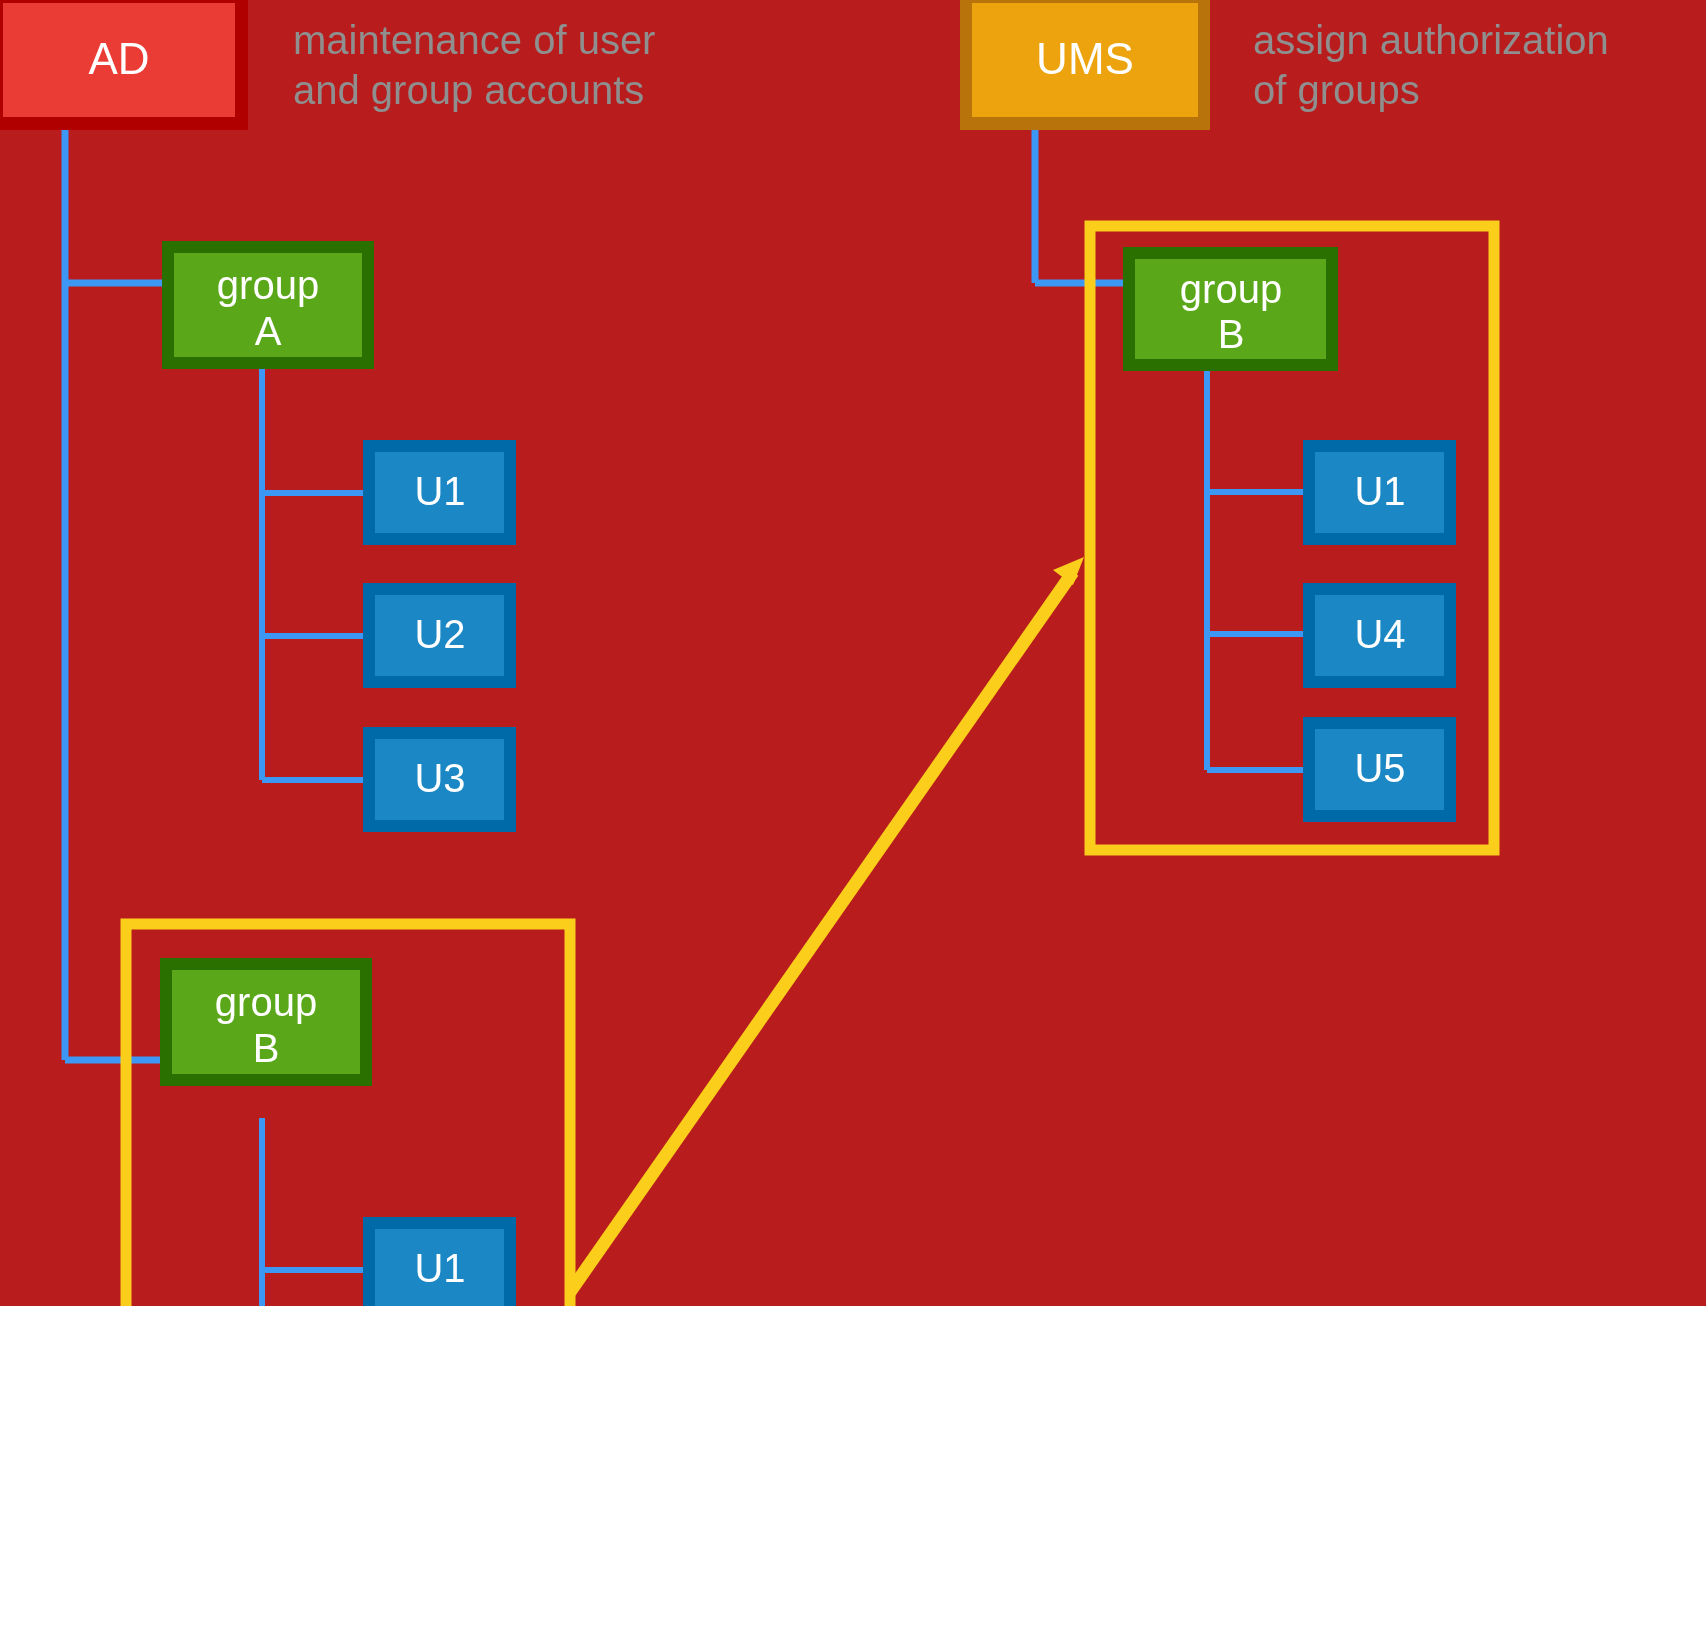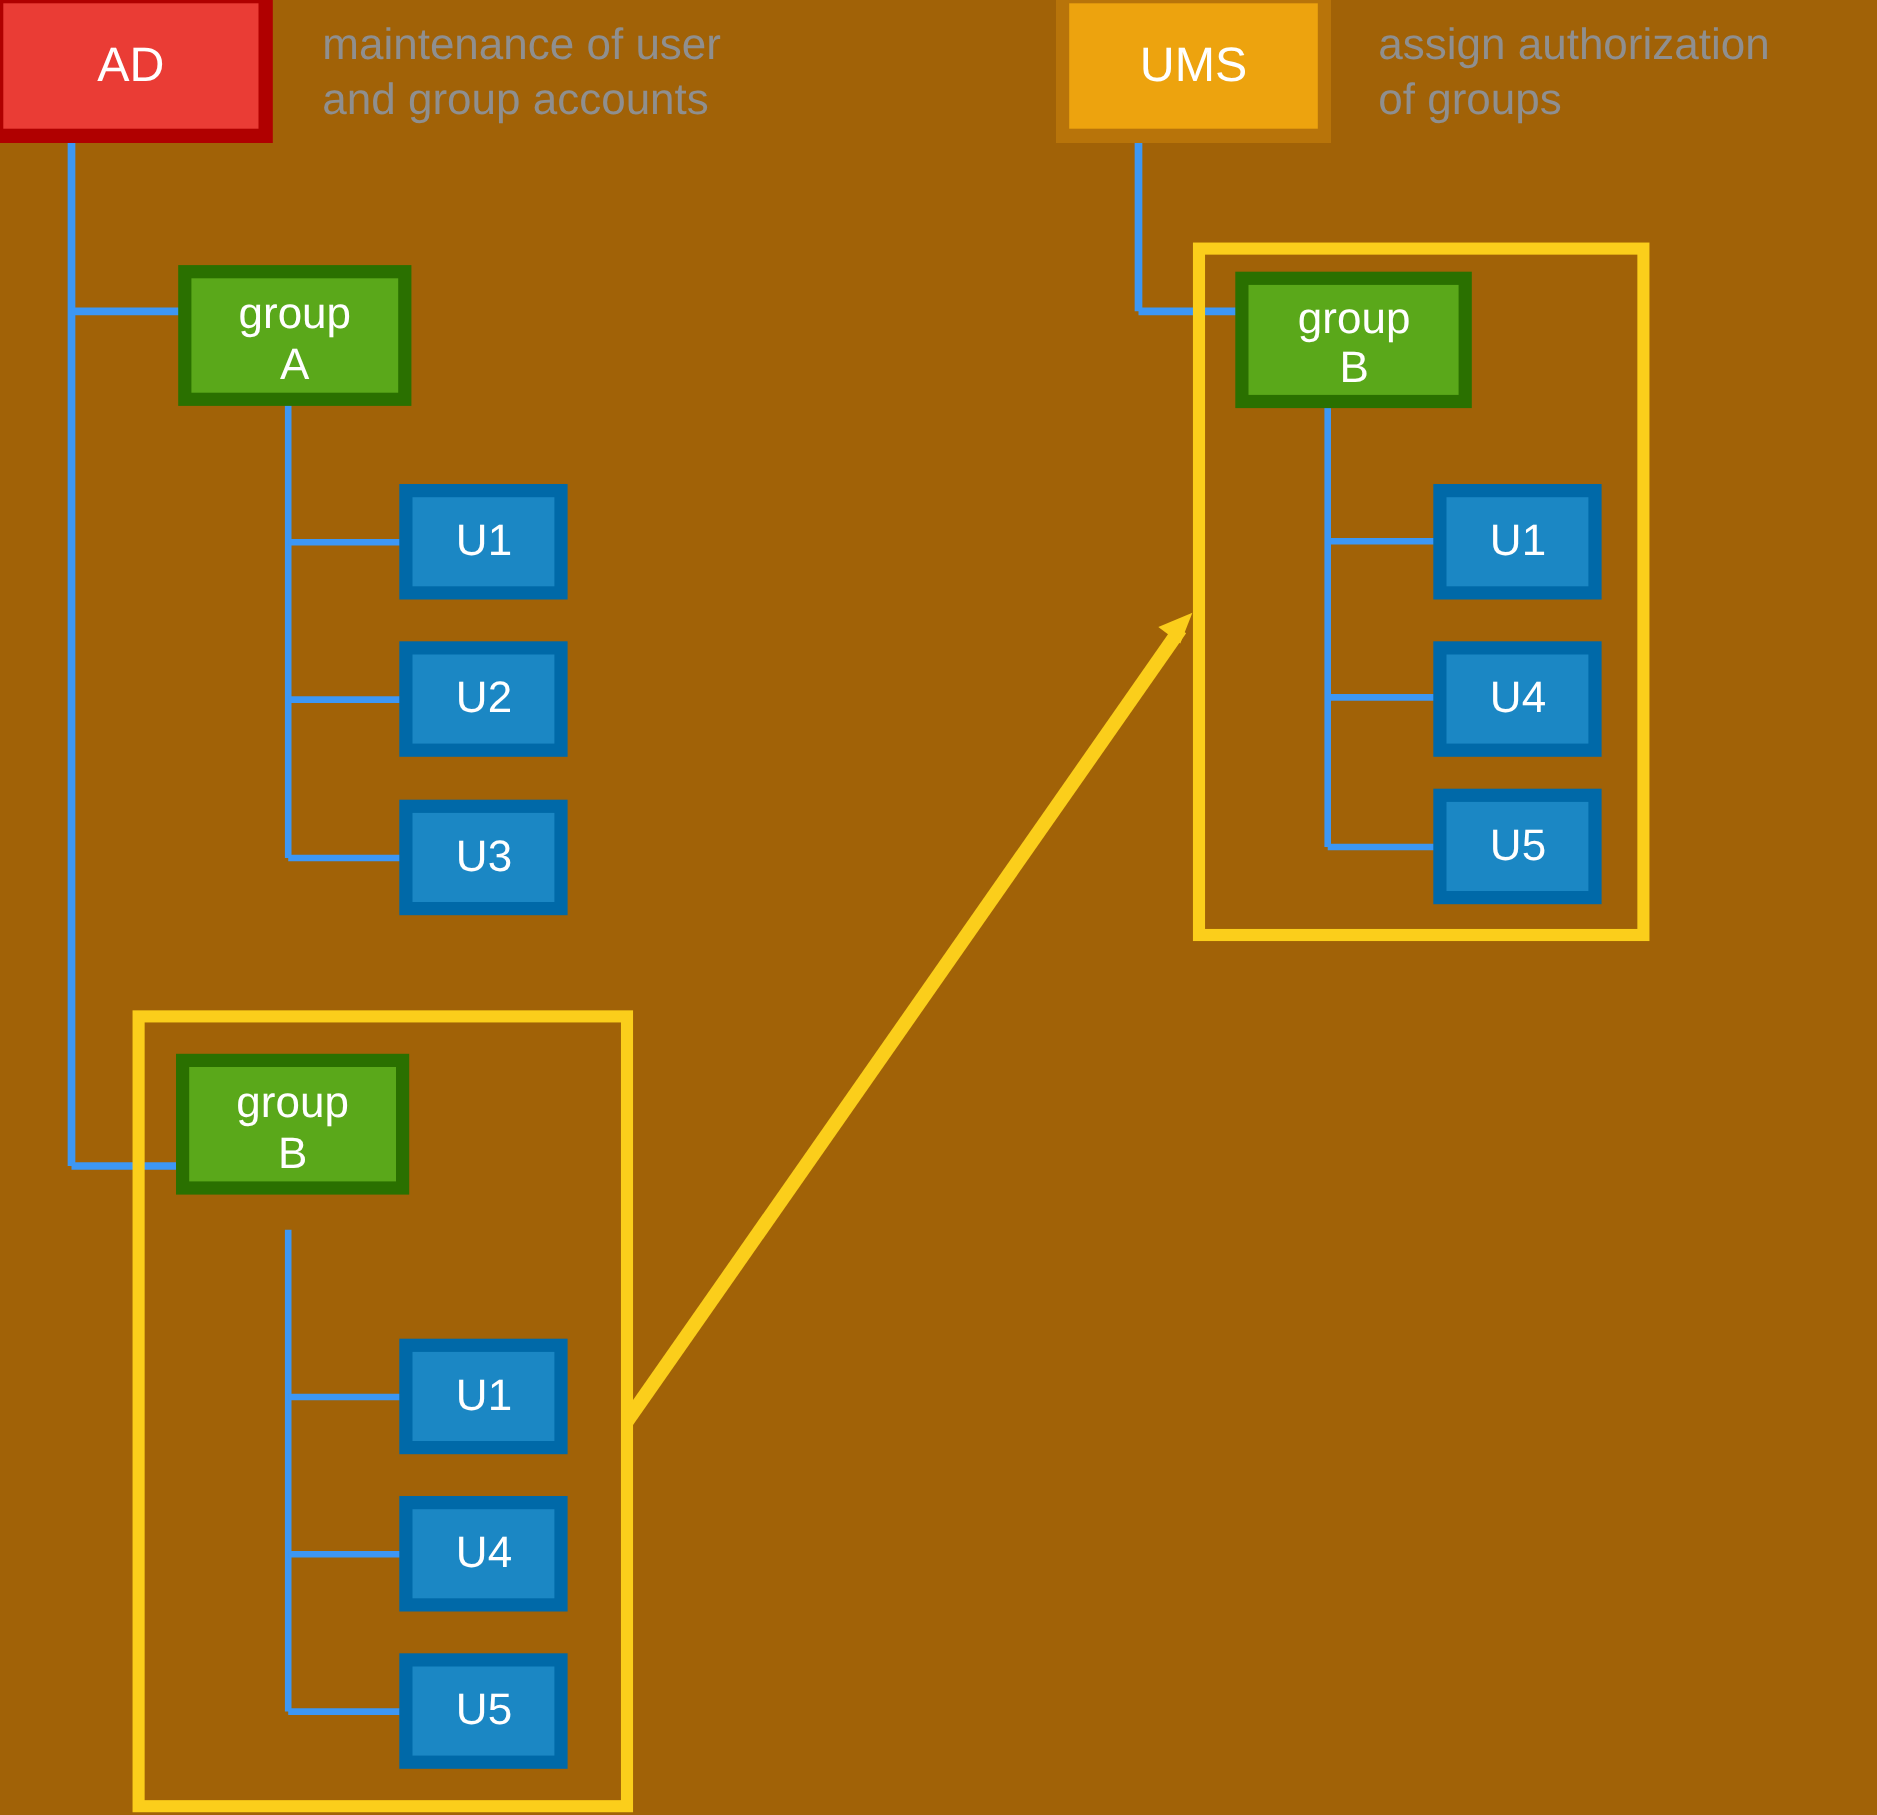--- a/index.html
+++ b/index.html
@@ -6,22 +6,22 @@
     margin: 0;
     padding: 0;
     background: #ffffff;
   }
   body {
     font-family: "Liberation Sans", sans-serif;
   }
   #diagram-root {
     position: relative;
     width: 1706px;
-    height: 1650px;
-    background: #a16207;
+    height: 1306px;
+    background: #b91c1c;
     overflow: hidden;
   }
   svg.canvas {
     position: absolute;
     left: 0;
     top: 0;
     width: 1706px;
     height: 1650px;
     display: block;
   }

